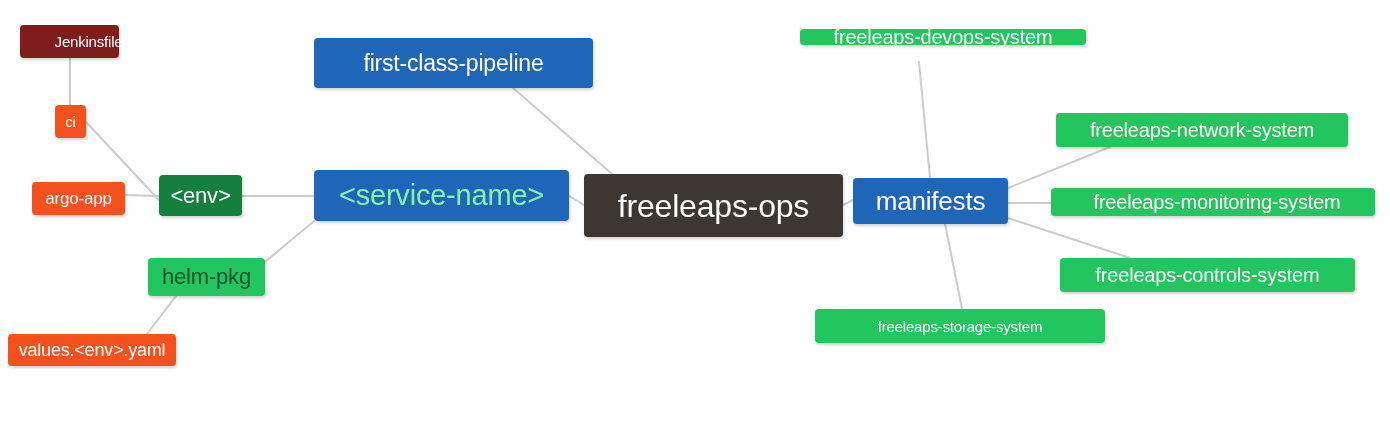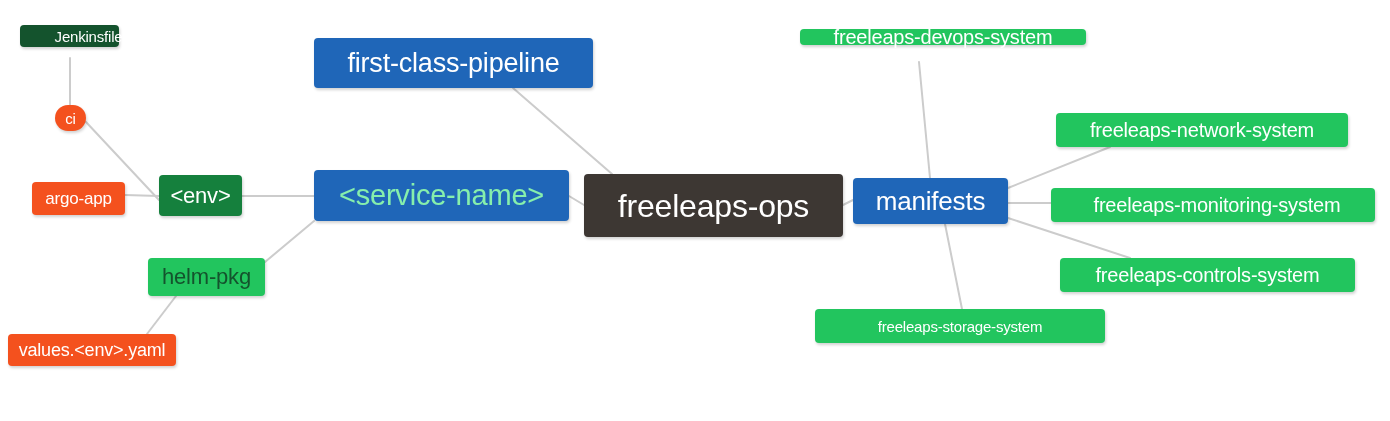--- a/index.html
+++ b/index.html
@@ -57,57 +57,57 @@
       <line x1="513" y1="88" x2="612" y2="174" stroke="#cccccc" stroke-width="2" stroke-linecap="round"></line>
       <line x1="569" y1="196" x2="584" y2="205" stroke="#cccccc" stroke-width="2" stroke-linecap="round"></line>
       <line x1="843" y1="205" x2="853" y2="200" stroke="#cccccc" stroke-width="2" stroke-linecap="round"></line>
       <line x1="930" y1="178" x2="919" y2="62" stroke="#cccccc" stroke-width="2" stroke-linecap="round"></line>
       <line x1="1008" y1="188" x2="1110" y2="147" stroke="#cccccc" stroke-width="2" stroke-linecap="round"></line>
       <line x1="1008" y1="203" x2="1051" y2="203" stroke="#cccccc" stroke-width="2" stroke-linecap="round"></line>
       <line x1="1008" y1="218" x2="1130" y2="258" stroke="#cccccc" stroke-width="2" stroke-linecap="round"></line>
       <line x1="945" y1="224" x2="962" y2="309" stroke="#cccccc" stroke-width="2" stroke-linecap="round"></line>
     </svg>
   <div id="node-layer">
-      <div class="node" style="left: 20px; top: 25px; width: 99px; height: 22px; background: #14532d; color: rgb(255, 255, 255); font-size: 15px; padding-left: 38px;">
+      <div class="node" style="left: 20px; top: 25px; width: 99px; height: 33px; background: #7f1d1d; color: rgb(255, 255, 255); font-size: 15px; padding-left: 38px;">
         <span class="node-label">Jenkinsfile</span>
       </div>
-      <div class="node" style="left: 55px; top: 105px; width: 31px; height: 26px; background: rgb(244, 81, 30); color: rgb(255, 255, 255); font-size: 15px; border-radius: 13px;">
+      <div class="node" style="left: 55px; top: 105px; width: 31px; height: 33px; background: rgb(244, 81, 30); color: rgb(255, 255, 255); font-size: 15px;">
         <span class="node-label">ci</span>
       </div>
       <div class="node" style="left: 32px; top: 182px; width: 93px; height: 33px; background: rgb(244, 81, 30); color: rgb(255, 255, 255); font-size: 17px;">
         <span class="node-label">argo-app</span>
       </div>
       <div class="node" style="left: 159px; top: 175px; width: 83px; height: 41px; background: #15803d; color: rgb(255, 255, 255); font-size: 22px;">
         <span class="node-label">&lt;env&gt;</span>
       </div>
       <div class="node" style="left: 148px; top: 258px; width: 117px; height: 38px; background: rgb(34, 197, 94); color: #14532d; font-size: 22px;">
         <span class="node-label">helm-pkg</span>
       </div>
       <div class="node" style="left: 8px; top: 334px; width: 168px; height: 32px; background: rgb(244, 81, 30); color: rgb(255, 255, 255); font-size: 18px;">
         <span class="node-label">values.&lt;env&gt;.yaml</span>
       </div>
-      <div class="node" style="left: 314px; top: 38px; width: 279px; height: 50px; background: rgb(31, 102, 184); color: rgb(255, 255, 255); font-size: 27px;">
+      <div class="node" style="left: 314px; top: 38px; width: 279px; height: 50px; background: rgb(31, 102, 184); color: rgb(255, 255, 255); font-size: 23px;">
         <span class="node-label">first-class-pipeline</span>
       </div>
       <div class="node" style="left: 314px; top: 170px; width: 255px; height: 51px; background: rgb(31, 102, 184); color: #86efac; font-size: 29px;">
         <span class="node-label">&lt;service-name&gt;</span>
       </div>
       <div class="node" style="left: 584px; top: 174px; width: 259px; height: 63px; background: rgb(61, 55, 51); color: rgb(255, 255, 255); font-size: 32px;">
         <span class="node-label">freeleaps-ops</span>
       </div>
       <div class="node" style="left: 853px; top: 178px; width: 155px; height: 46px; background: rgb(31, 102, 184); color: rgb(255, 255, 255); font-size: 26px;">
         <span class="node-label">manifests</span>
       </div>
       <div class="node" style="left: 800px; top: 29px; width: 286px; height: 16px; background: rgb(34, 197, 94); color: rgb(255, 255, 255); font-size: 20px; text-align: center;">
         <span class="node-label">freeleaps-devops-system</span>
       </div>
       <div class="node" style="left: 1056px; top: 113px; width: 292px; height: 34px; background: rgb(34, 197, 94); color: rgb(255, 255, 255); font-size: 20px;">
         <span class="node-label">freeleaps-network-system</span>
       </div>
-      <div class="node" style="left: 1051px; top: 188px; width: 324px; height: 34px; background: rgb(34, 197, 94); color: rgb(255, 255, 255); font-size: 20px; padding-left: 8px;">
+      <div class="node" style="left: 1051px; top: 188px; width: 324px; height: 28px; background: rgb(34, 197, 94); color: rgb(255, 255, 255); font-size: 20px; padding-left: 8px;">
         <span class="node-label">freeleaps-monitoring-system</span>
       </div>
       <div class="node" style="left: 1060px; top: 258px; width: 295px; height: 34px; background: rgb(34, 197, 94); color: rgb(255, 255, 255); font-size: 20px;">
         <span class="node-label">freeleaps-controls-system</span>
       </div>
       <div class="node" style="left: 815px; top: 309px; width: 290px; height: 34px; background: rgb(34, 197, 94); color: rgb(255, 255, 255); font-size: 15px;">
         <span class="node-label">freeleaps-storage-system</span>
       </div>
     </div>
 </div>

